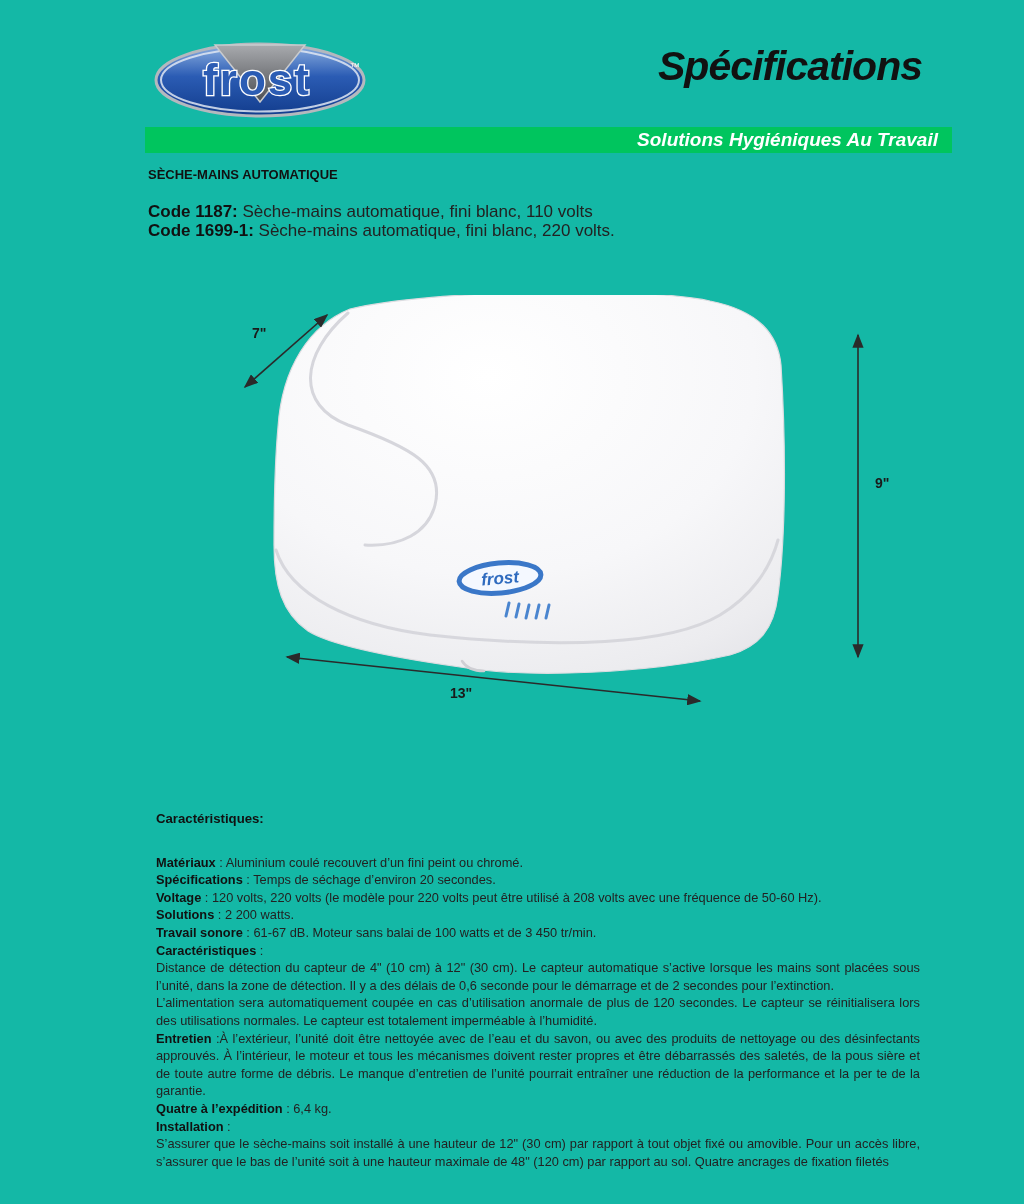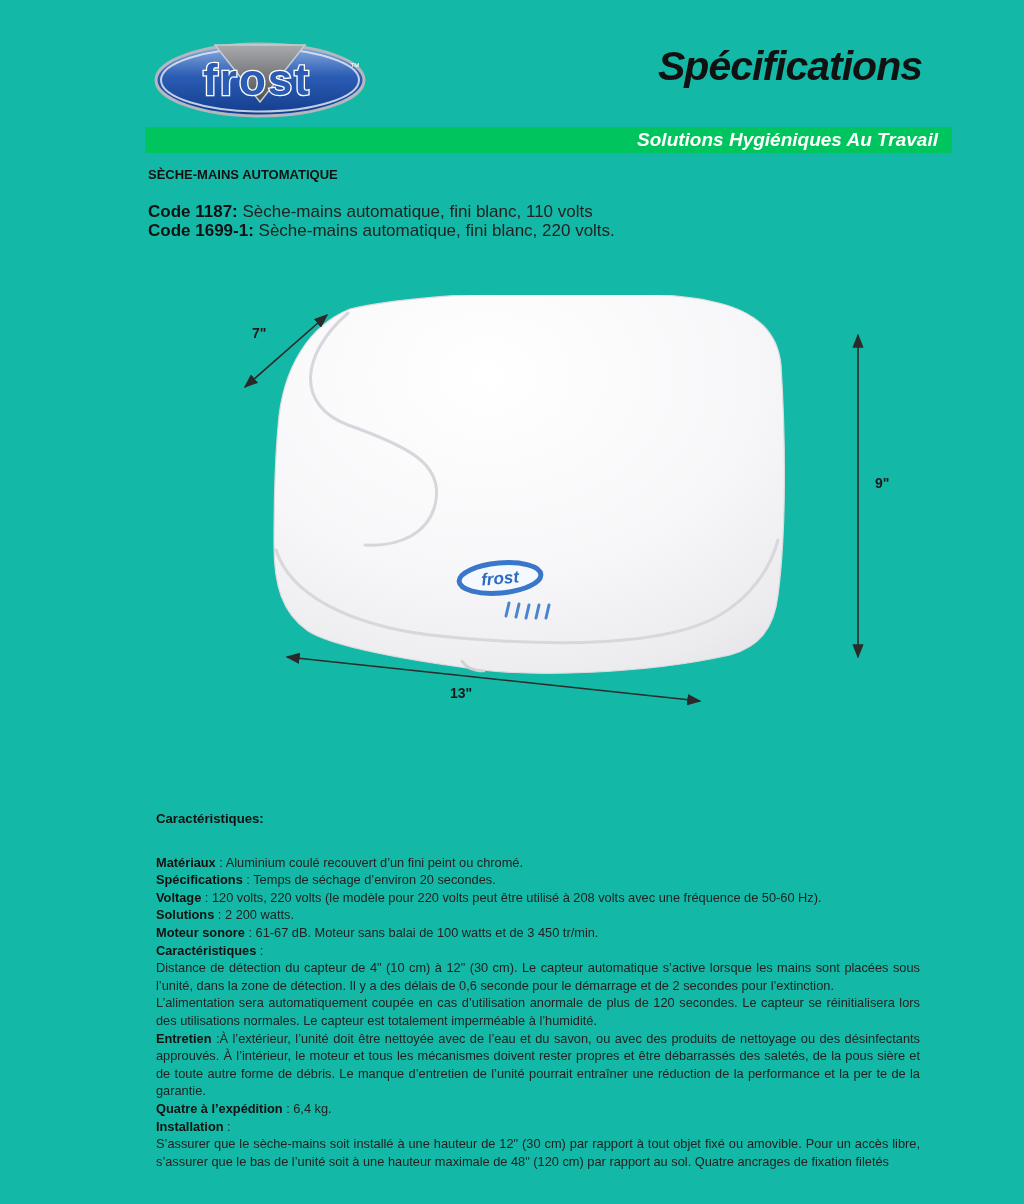--- a/index.html
+++ b/index.html
@@ -137,21 +137,21 @@
     <text x="220" y="403" font-family="Liberation Sans, sans-serif" font-size="14" font-weight="bold" fill="#1a1a1a">13"</text>
   </svg>
 
   <div id="specs-block">
     <p id="char-title">Caractéristiques:</p>
     <div>
         <div class="spec-line"><b>Matériaux</b> : Aluminium coulé recouvert d’un fini peint ou chromé.</div>
         <div class="spec-line"><b>Spécifications</b> : Temps de séchage d’environ 20 secondes.</div>
         <div class="spec-line"><b>Voltage</b> : 120 volts, 220 volts (le modèle pour 220 volts peut être utilisé à 208 volts avec une fréquence de 50-60 Hz).</div>
         <div class="spec-line"><b>Solutions</b> : 2 200 watts.</div>
-        <div class="spec-line"><b>Moteur sonore</b> : 61-67 dB. Moteur sans balai de 100 watts et de 3 450 tr/min.</div>
+        <div class="spec-line"><b>Travail sonore</b> : 61-67 dB. Moteur sans balai de 100 watts et de 3 450 tr/min.</div>
         <div class="spec-line"><b>Caractéristiques</b> :</div>
         <div class="spec-line">Distance de détection du capteur de 4" (10 cm) à 12" (30 cm). Le capteur automatique s’active lorsque les mains sont placées sous l’unité, dans la zone de détection. Il y a des délais de 0,6 seconde pour le démarrage et de 2 secondes pour l’extinction.</div>
         <div class="spec-line">L’alimentation sera automatiquement coupée en cas d’utilisation anormale de plus de 120 secondes. Le capteur se réinitialisera lors des utilisations normales. Le capteur est totalement imperméable à l’humidité.</div>
         <div class="spec-line"><b>Entretien</b> :À l’extérieur, l’unité doit être nettoyée avec de l’eau et du savon, ou avec des produits de nettoyage ou des désinfectants approuvés. À l’intérieur, le moteur et tous les mécanismes doivent rester propres et être débarrassés des saletés, de la pous sière et de toute autre forme de débris. Le manque d’entretien de l’unité pourrait entraîner une réduction de la performance et la per te de la garantie.</div>
         <div class="spec-line"><b>Quatre à l’expédition</b> : 6,4 kg.</div>
         <div class="spec-line"><b>Installation</b> :</div>
         <div class="spec-line">S’assurer que le sèche-mains soit installé à une hauteur de 12" (30 cm) par rapport à tout objet fixé ou amovible. Pour un accès libre, s’assurer que le bas de l’unité soit à une hauteur maximale de 48" (120 cm) par rapport au sol. Quatre ancrages de fixation filetés</div>
       </div>
   </div>
 

